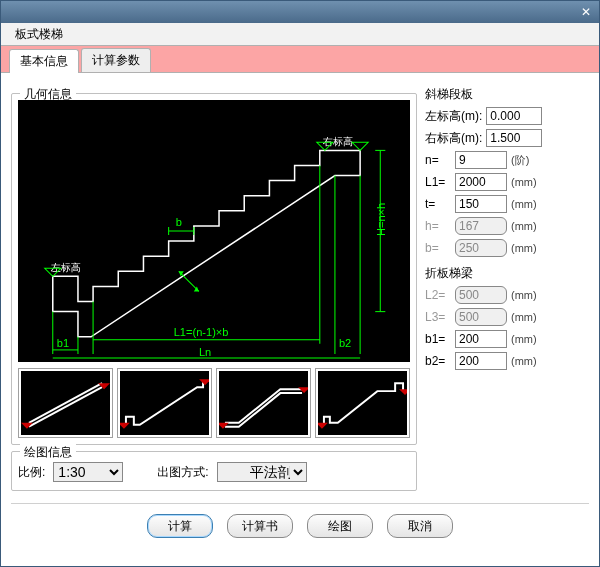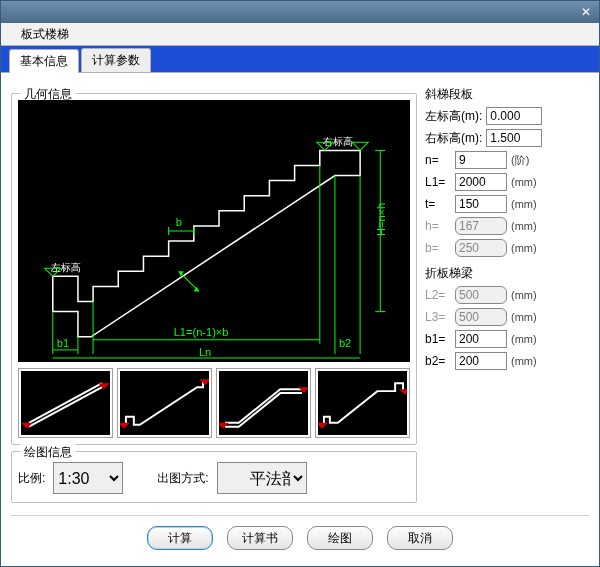--- a/index.html
+++ b/index.html
@@ -1,20 +1,20 @@
 <!DOCTYPE html>
 <html><head>
 <meta charset="utf-8">
 <style>
   html,body{margin:0;padding:0;font-family:"Microsoft YaHei","SimSun",Arial,sans-serif;font-size:12px;background:#fff;color:#000;}
   .window{width:600px;height:567px;border:1px solid #3a5a7a;box-sizing:border-box;background:#fff;position:relative;}
   .titlebar{height:22px;background:linear-gradient(#6f90af,#4a6a8a);color:#fff;display:flex;align-items:center;justify-content:flex-end;padding:0 4px;}
   .titlebar .close{width:18px;height:16px;display:flex;align-items:center;justify-content:center;color:#fff;font-size:12px;cursor:default;}
-  .apptitle{height:22px;border-bottom:1px solid #b0b0b0;display:flex;align-items:center;padding-left:20px;background:#f2f2f2;font-size:12px;}
-  .tabstrip{height:26px;display:flex;align-items:flex-end;padding-left:8px;border-bottom:1px solid #b0b0b0;background:#1d4ed8;}
+  .apptitle{height:22px;border-bottom:1px solid #b0b0b0;display:flex;align-items:center;padding-left:14px;background:#f2f2f2;font-size:12px;}
+  .tabstrip{height:26px;display:flex;align-items:flex-end;padding-left:8px;border-bottom:1px solid #b0b0b0;background:#fca5a5;}
   .tab{padding:3px 10px;border:1px solid #b0b0b0;border-bottom:none;margin-right:2px;background:#eee;border-radius:3px 3px 0 0;font-size:12px;cursor:default;}
   .tab.active{background:#fff;position:relative;top:1px;}
   .body{padding:8px 10px 0 10px;}
   .mainrow{display:flex;gap:8px;}
   .left{flex:1;margin-top:12px;}
   .right{width:164px;}
   .group{border:1px solid #c0c0c0;border-radius:2px;padding:6px 6px 6px 6px;position:relative;margin-bottom:6px;}
   .group>.legend{position:absolute;top:-8px;left:8px;background:#fff;padding:0 4px;font-size:12px;}
   .diagram{width:100%;height:262px;background:#000;position:relative;}
   .diagram svg{width:100%;height:100%;}
@@ -22,21 +22,21 @@
   .thumb{flex:1;height:70px;border:1px solid #a0a0a0;background:#fff;padding:2px;box-sizing:border-box;cursor:default;}
   .thumb svg{width:100%;height:100%;background:#000;}
   .frow{display:flex;align-items:center;margin:4px 0;gap:4px;font-size:12px;}
   .frow label{white-space:nowrap;}
   .frow input{width:52px;height:18px;border:1px solid #888;padding:0 3px;font-size:12px;box-sizing:border-box;}
   .frow input.wide{width:56px;}
   .frow input:disabled{background:#f0f0f0;color:#888;border-radius:6px;}
   .frow .unit{color:#444;font-size:11px;}
   .sect-title{font-size:12px;margin:5px 0 2px 0;font-family:Liberation Serif, serif;}
   .drawrow{display:flex;align-items:center;gap:8px;padding:4px 0 0 0;}
-  select{height:32px;border:1px solid #888;font-size:16px;}
+  select{height:20px;border:1px solid #888;font-size:14px;}
   .buttons{display:flex;justify-content:center;gap:14px;padding:10px 0;border-top:1px solid #d0d0d0;margin-top:6px;}
   .btn{min-width:66px;height:24px;border:1px solid #8a8a8a;background:linear-gradient(#fdfdfd,#e5e5e5);font-size:12px;cursor:default;border-radius:10px;}
   .btn.primary{border:1px solid #3c7fb1;box-shadow:0 0 0 1px #a8d8ff inset;}
   .dimlabel{fill:#0f0;font-size:11px;font-family:Arial;}
   .dimlabel2{fill:#fff;font-size:10px;font-family:SimSun;}
 </style>
 </head>
 <body>
 
 <div class="window">

